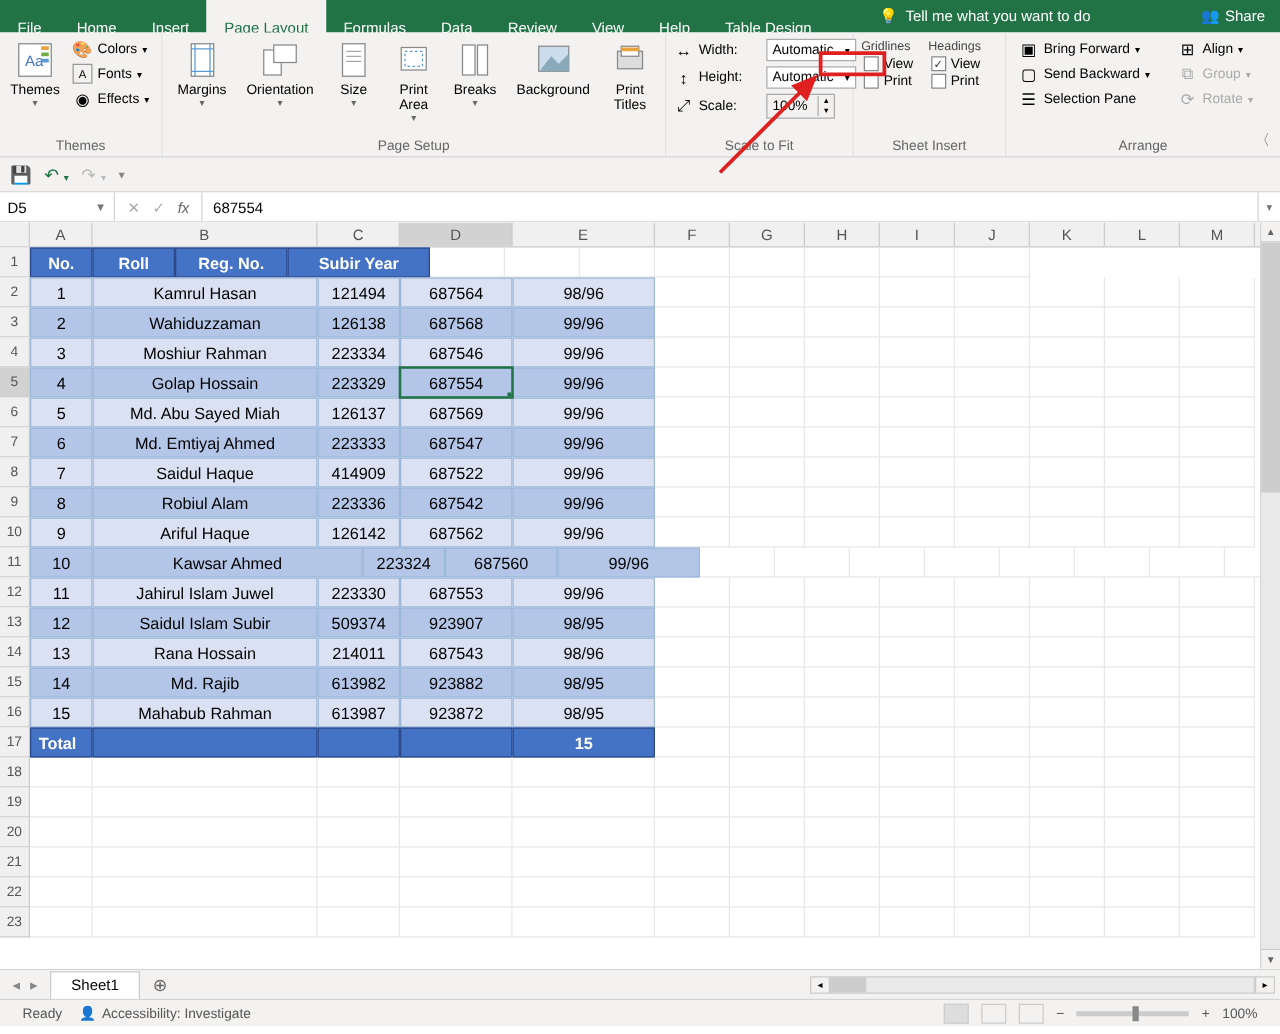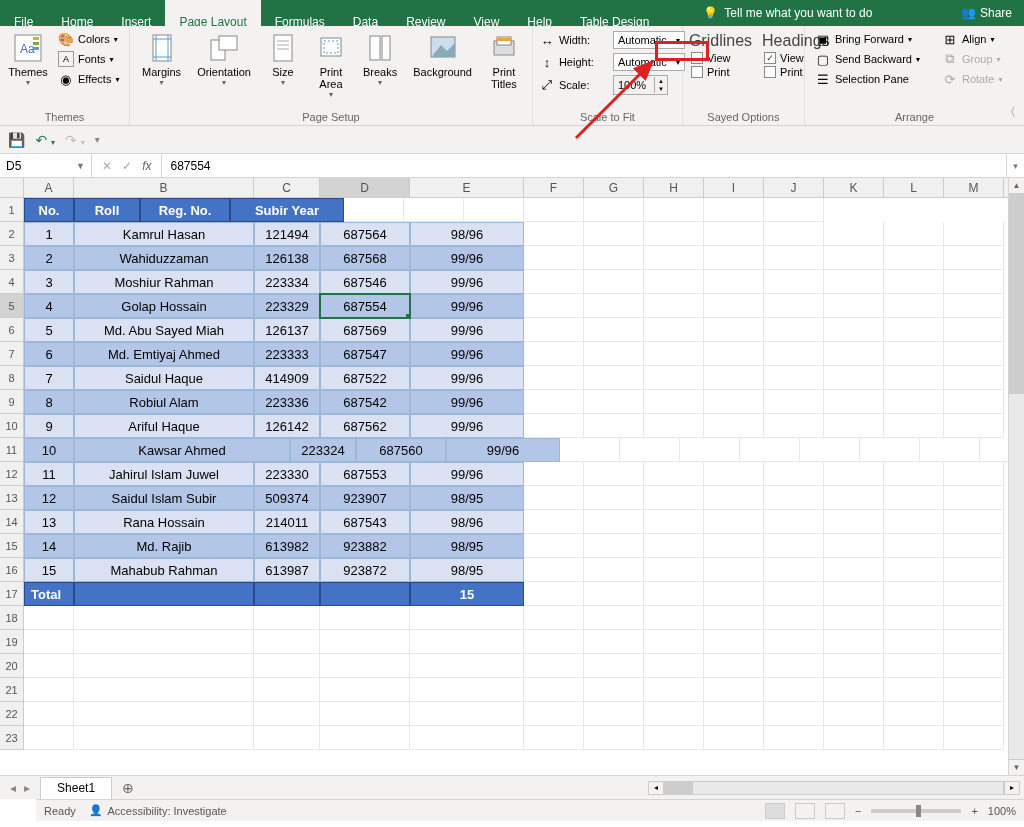--- a/index.html
+++ b/index.html
@@ -28,21 +28,21 @@
 .small-icon { width: 16px; height: 16px; display: inline-flex; align-items: center; justify-content: center; font-size: 13px; }
 
 .scale-row { display: flex; align-items: center; gap: 4px; font-size: 11px; margin: 1px 0; }
 .scale-row .lab { width: 50px; }
 .scale-input { width: 72px; height: 18px; border: 1px solid #ababab; background: #fff; font-size: 11px; padding: 0 4px; display: flex; align-items: center; justify-content: space-between; }
 .spinner { width: 55px; height: 20px; border: 1px solid #ababab; display: flex; align-items: center; font-size: 11px; padding-left: 4px; justify-content: space-between; }
 .spin-btns { display: flex; flex-direction: column; }
 .spin-btns span { font-size: 6px; line-height: 8px; padding: 0 3px; border-left: 1px solid #ababab; cursor: pointer; }
 
 .sheet-col { display: flex; flex-direction: column; font-size: 11px; gap: 2px; padding-top: 2px;}
-.sheet-head { font-size: 16px; color: #444; }
+.sheet-head { font-size: 10px; color: #444; }
 .chk-row { display: flex; align-items: center; gap: 4px; padding: 0 2px; }
 .chk { width: 12px; height: 12px; border: 1px solid #888; background: #fff; display: inline-flex; align-items: center; justify-content: center; font-size: 9px; color: #333; }
 
 .red-box { position: absolute; border: 3px solid #e02020; pointer-events: none; }
 .red-arrow { position: absolute; pointer-events: none; }
 
 .collapse { position: absolute; right: 8px; bottom: 4px; color: #666; font-size: 12px; cursor: pointer; }
 
 
 .qat { height: 28px; background: #f3f2f1; border-bottom: 1px solid #d4d4d4; display: flex; align-items: center; padding: 0 8px; gap: 10px; }
@@ -84,21 +84,21 @@
 .sheetbar { height: 24px; border-top: 1px solid #d4d4d4; display: flex; align-items: stretch; background: #f3f2f1; }
 .sheet-nav { display: flex; align-items: center; gap: 8px; padding: 0 10px; color: #888; }
 .sheet-tab { background: #fff; border: 1px solid #ccc; border-bottom: none; padding: 3px 16px; font-size: 12px; margin-top: 1px; }
 .add-sheet { padding: 0 10px; display: flex; align-items: center; color: #666; font-size: 14px; }
 .hscroll { margin-left: auto; width: 380px; display: flex; align-items: center; padding: 0 4px; }
 .hscroll-track { flex: 1; height: 14px; background: #e9e9e9; border: 1px solid #ccc; position: relative; }
 .hscroll-thumb { position: absolute; left: 0; top: 0; height: 100%; width: 28px; background: #cdcdcd; }
 .hscroll-btn { width: 16px; height: 14px; border: 1px solid #ccc; background: #f3f2f1; display: flex; align-items: center; justify-content: center; font-size: 8px;}
 
 
-.status { height: 22px; background: #f3f2f1; border-top: 1px solid #d4d4d4; display: flex; align-items: center; padding: 0 8px; font-size: 11px; color: #555; margin-left: 36px; }
+.status { height: 22px; background: #f3f2f1; border-top: 1px solid #d4d4d4; display: flex; align-items: center; padding: 0 18px; font-size: 11px; color: #555; }
 .status .right { margin-left: auto; display: flex; align-items: center; gap: 10px; }
 .view-btn { width: 20px; height: 16px; border: 1px solid #ccc; display: inline-block; }
 .zoom-slider { width: 90px; height: 4px; background: #ccc; position: relative; }
 .zoom-slider .zt { position: absolute; left: 50%; top: -4px; width: 5px; height: 12px; background: #888; }
 
 .vscroll { position: absolute; right: 0; top: 0; width: 16px; bottom: 0; background: #f3f2f1; border-left: 1px solid #d4d4d4; }
 .vscroll .vbtn { height: 16px; border-bottom: 1px solid #ccc; display:flex;align-items:center;justify-content:center;font-size:8px;color:#666; }
 .vscroll .vtrack { position: absolute; top: 16px; bottom: 16px; left: 0; right: 0; background: #e9e9e9; }
 .vscroll .vthumb { position: absolute; top: 0; left: 0; right: 0; height: 200px; background: #cdcdcd; }
 .vscroll .vbtn2 { position: absolute; bottom: 0; height: 16px; left:0; right:0; border-top: 1px solid #ccc; display:flex;align-items:center;justify-content:center;font-size:8px;color:#666;}
@@ -300,21 +300,21 @@
         <div class="chk-row">
             <span class="chk">✓</span>
             <span>View</span>
           </div>
         <div class="chk-row">
             <span class="chk"></span>
             <span>Print</span>
           </div>
       </div>
     </div>
-    <div class="group-label">Sayed Options</div>
+    <div class="group-label">Sheet Insert</div>
   </div>
 
   <div class="group" style="flex:1;border-right:none;">
     <div class="group-body" style="gap:14px;">
       <div class="small-stack">
         <div class="small-btn">
             <span class="small-icon">▣</span>
             <span>Bring Forward</span> 
             <span style="font-size:8px;">▾</span>
           </div>

